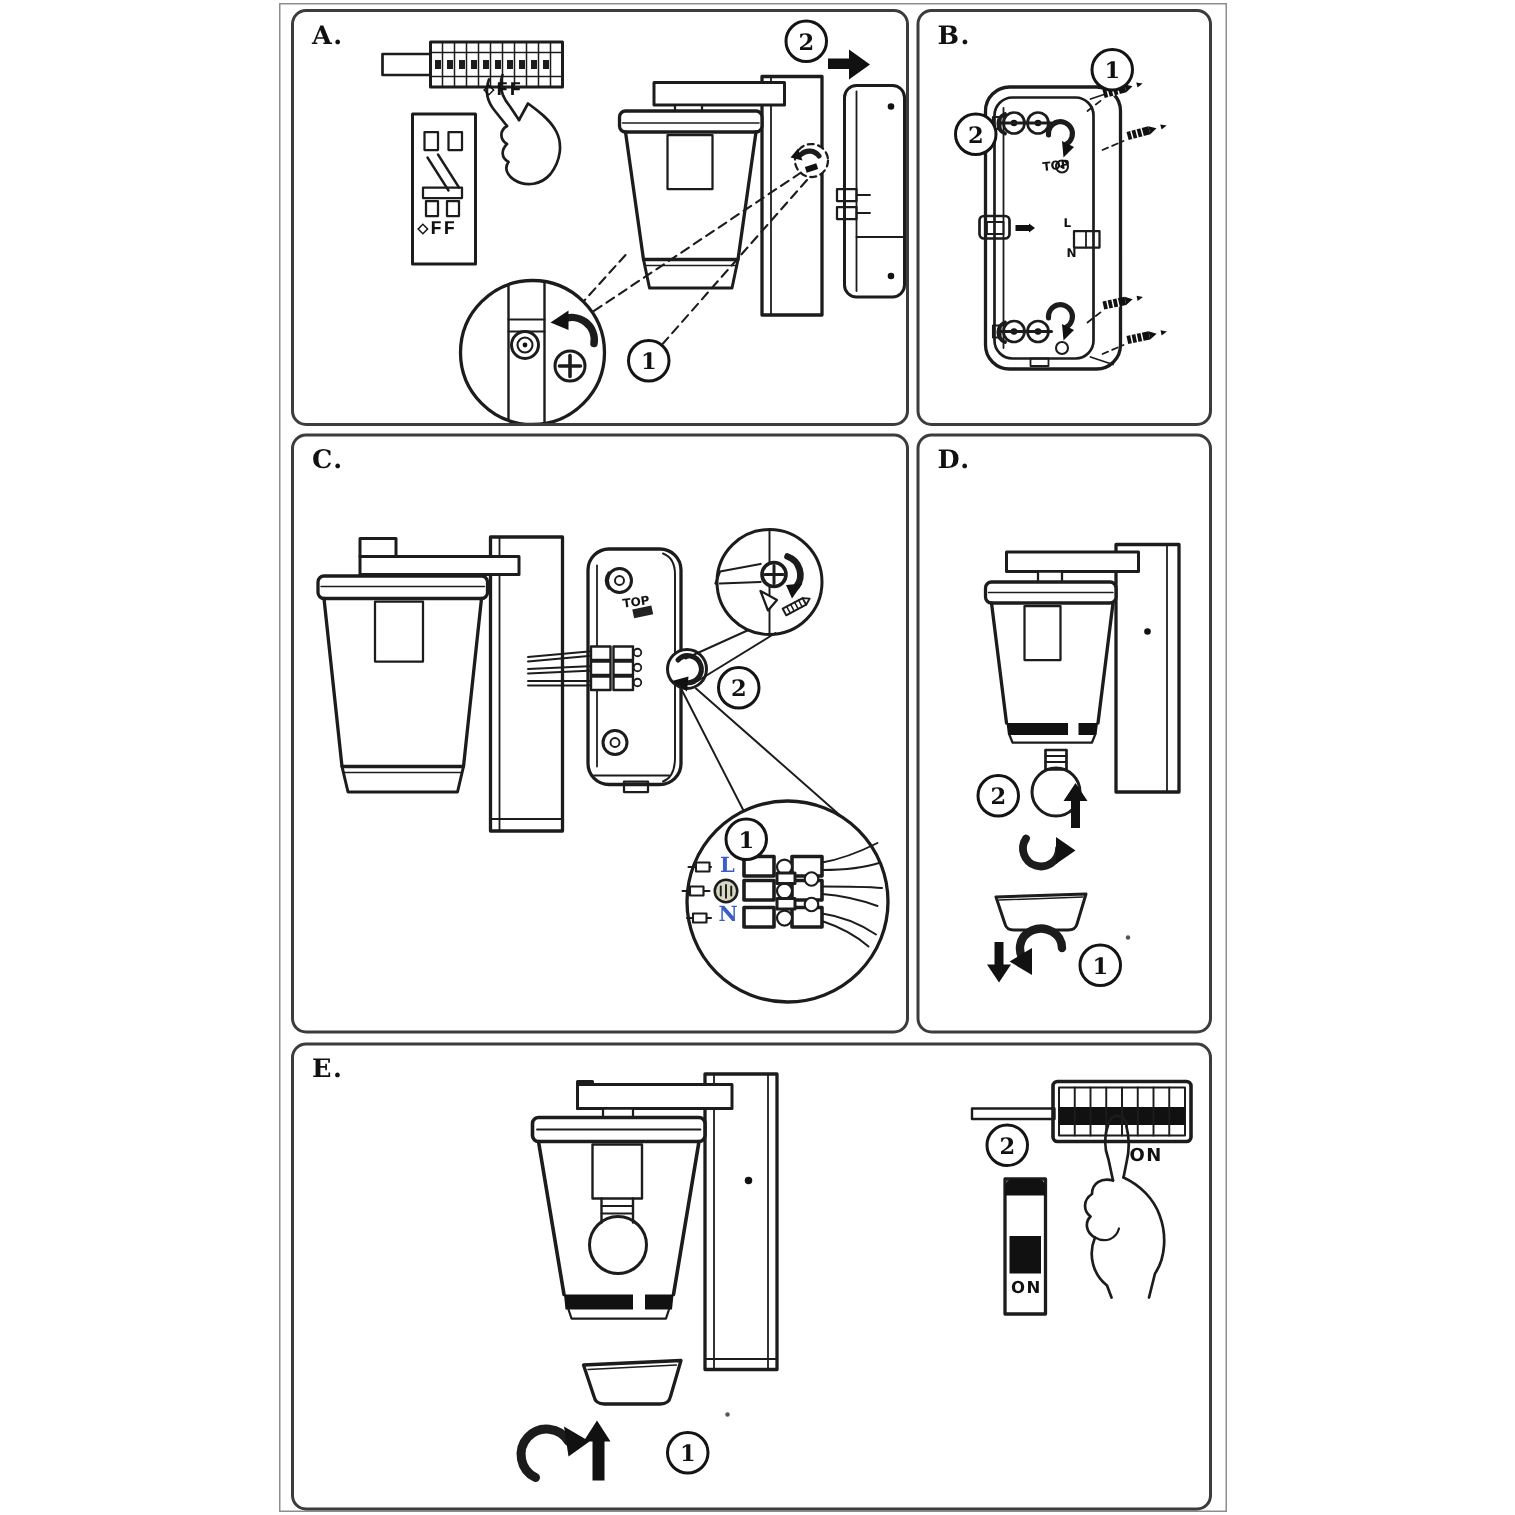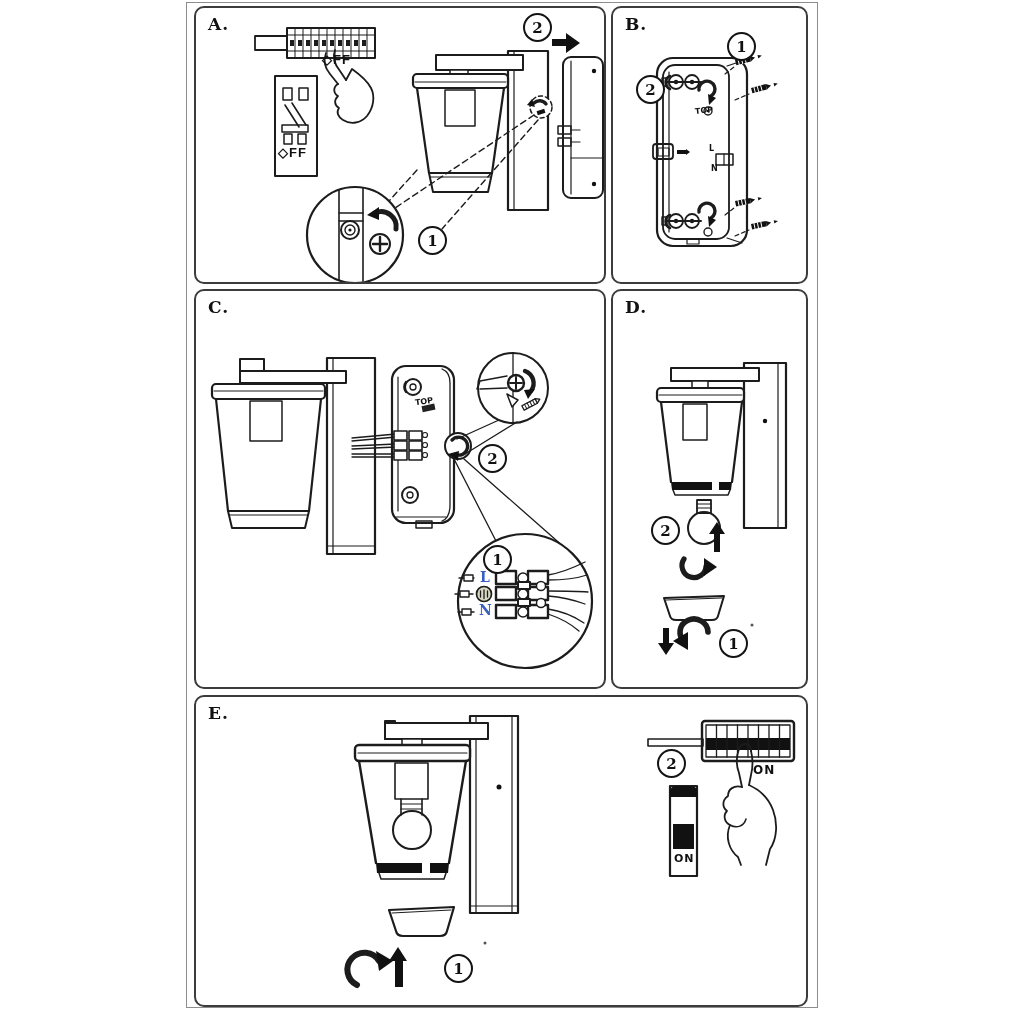--- a/index.html
+++ b/index.html
@@ -9,21 +9,21 @@
         border:1px solid #8d8d8d;}
   .panel{position:absolute;border:2px solid #3c3c3c;border-radius:10px;background:#fff;
         box-sizing:border-box;}
   .panel svg{position:absolute;left:0;top:0;}
   .panel-label{position:absolute;left:12px;top:6px;font:700 17px "DejaVu Serif",serif;
         color:#111;letter-spacing:1px;}
   .step{position:absolute;width:25px;height:25px;border:2px solid #141414;border-radius:50%;
         display:flex;align-items:center;justify-content:center;background:#fff;
         font:700 15px "DejaVu Serif",serif;color:#111;z-index:3;}
   .txt{position:absolute;font-weight:bold;color:#111;white-space:nowrap;z-index:2;}
-  .off{font-size:13px;letter-spacing:1px;font-family:Liberation Sans, sans-serif;}
+  .off{font-size:13px;letter-spacing:1px;font-family:Liberation Mono, monospace;}
   .on{font-size:12px;letter-spacing:1px;font-family:"DejaVu Sans",sans-serif;}
   .top{font-size:8px;font-family:"DejaVu Sans",sans-serif;}
   .ln-small{font-size:8px;font-family:"DejaVu Sans",sans-serif;}
   .ln-big{font:700 14px "DejaVu Serif",serif;}
 </style>
 </head>
 <body>
 
 <div class="page">
   <div class="outer-border"></div>

